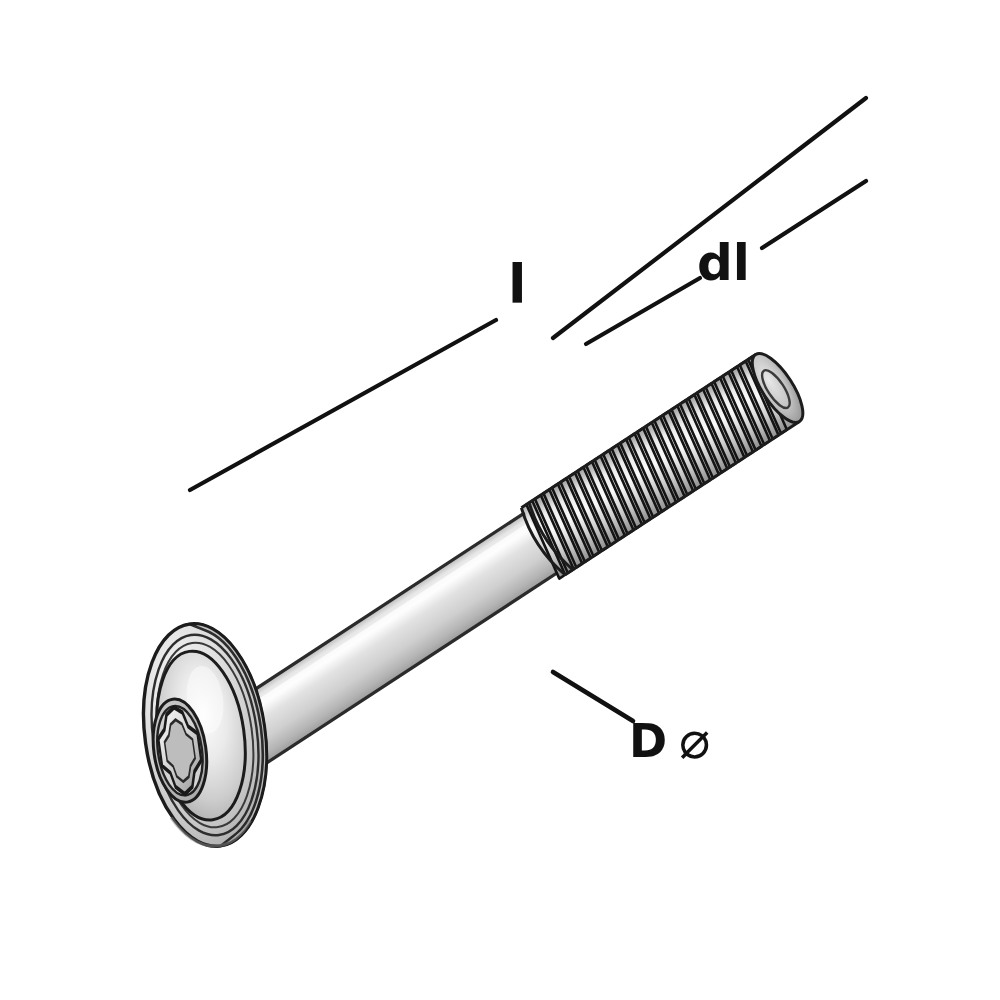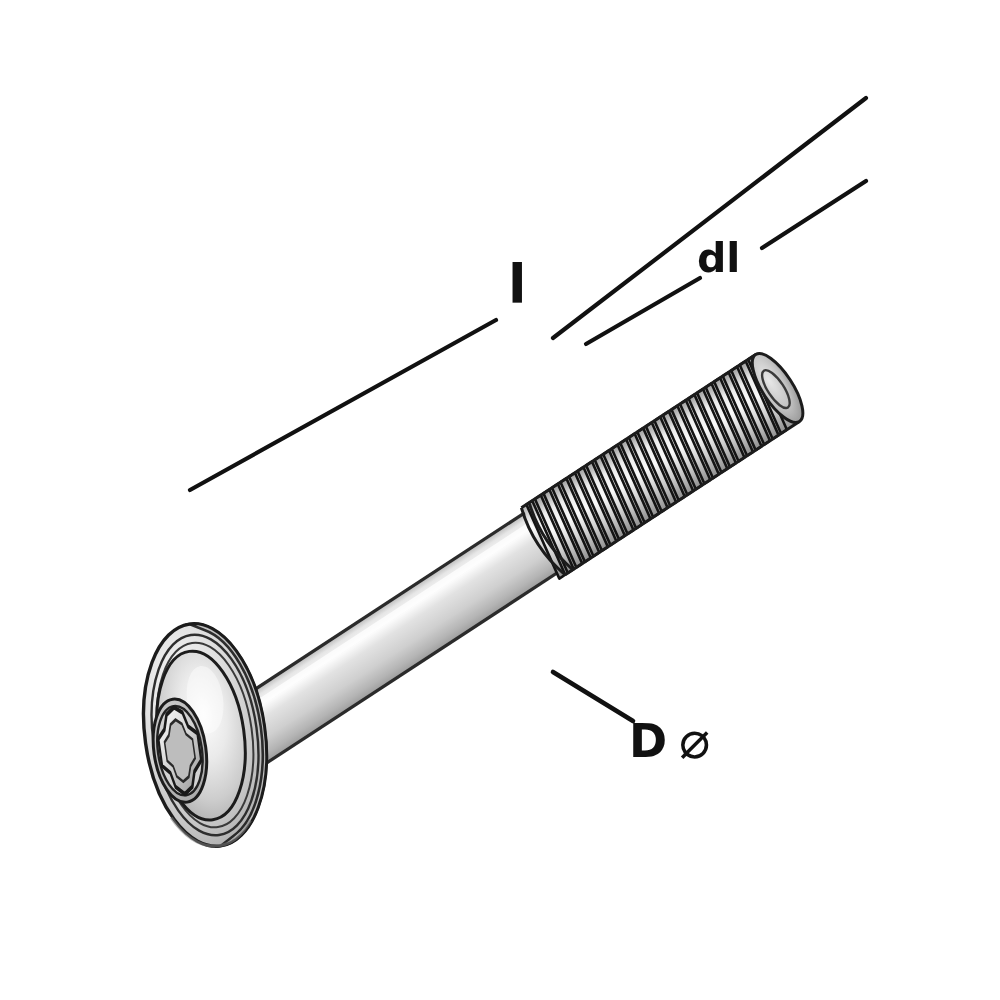--- a/index.html
+++ b/index.html
@@ -37,21 +37,21 @@
     user-select: none;
   }
   #label-l {
     left: 508px;
     top: 258px;
     font-size: 54px;
   }
   #label-dl {
     left: 697px;
     top: 238px;
-    font-size: 41px;
+    font-size: 50px;
   }
   #label-d {
     left: 629px;
     top: 718px;
     font-size: 46px;
   }
   #label-dia {
     left: 679px;
     top: 714px;
     font-size: 52px;

